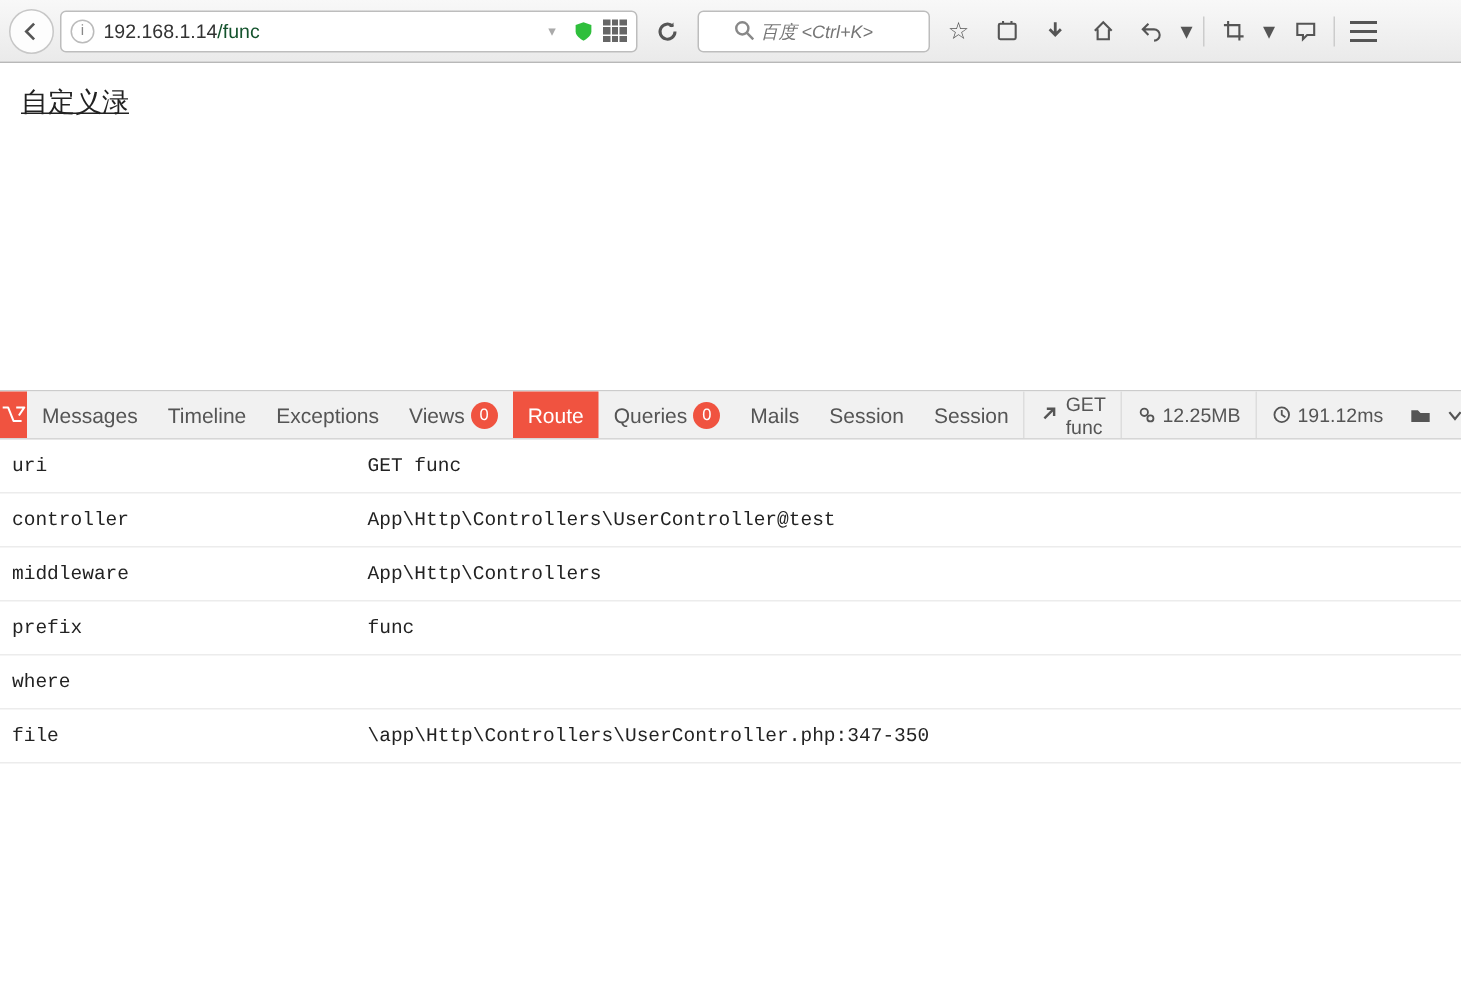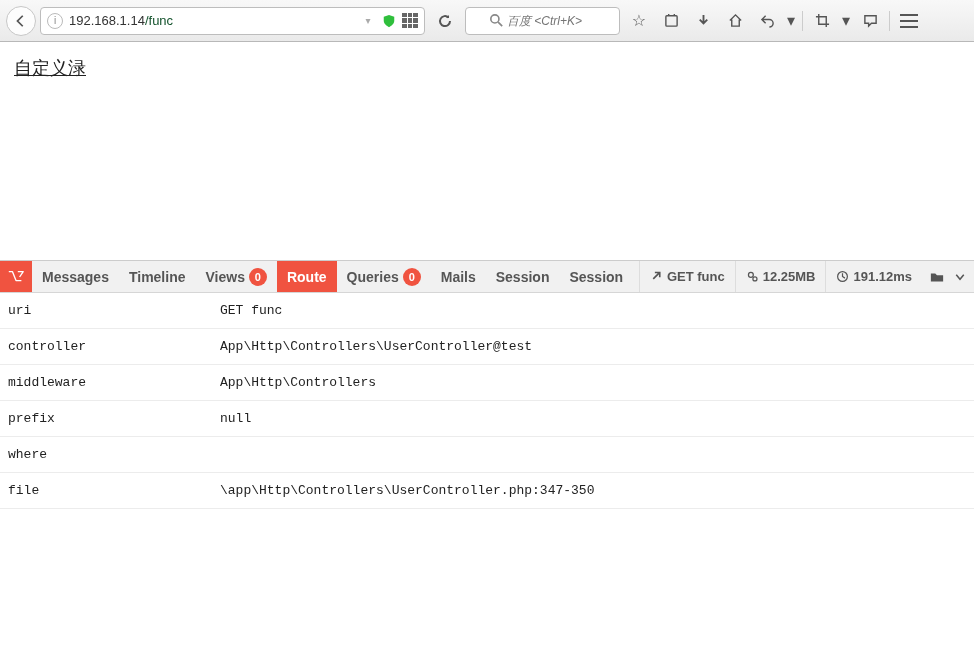--- a/index.html
+++ b/index.html
@@ -23,32 +23,32 @@
 .tb-btn { width:30px; height:30px; display:flex; align-items:center; justify-content:center; color:#555; font-size:16px; cursor:pointer; }
 .tb-sep { width:1px; height:20px; background:#ccc; margin:0 2px; }
 .hamb { width:18px; height:14px; display:flex; flex-direction:column; justify-content:space-between; }
 .hamb div { height:2px; background:#555; }
 
 
 .page { padding: 14px; font-size: 18px; color:#222; height: calc(100% - 42px - 357px); text-decoration: underline; }
 
 
 .debugbar { position:absolute; bottom:0; left:0; right:0; height: 400px; background:#fff; border-top:1px solid #ccc; display:flex; flex-direction:column; }
-.db-tabs { height:32px; background:#f1f1f1; border-bottom:1px solid #d6d6d6; display:flex; align-items:stretch; font-size:14px; color:#555;font-weight:bold; }
+.db-tabs { height:32px; background:#f1f1f1; border-bottom:1px solid #d6d6d6; display:flex; align-items:stretch; font-size:14px; color:#555; }
 .db-logo { width:32px; display:flex; align-items:center; justify-content:center; background:#f05340; color:#fff; font-weight:bold; font-size:14px; }
 .db-tab { display:flex; align-items:center; padding:0 10px; cursor:pointer; white-space:nowrap; gap:4px; }
 .db-tab.active { background:#f05340; color:#fff;justify-content:center; }
 .badge { display:inline-flex; align-items:center; justify-content:center; min-width:18px; height:18px; border-radius:9px; background:#f05340; color:#fff; font-size:11px; padding:0 4px; }
 .db-r { margin-left:auto; display:flex; align-items:stretch; }
 .db-stat { display:flex; align-items:center; padding:0 10px; border-left:1px solid #ddd; gap:4px; font-size:13px; color:#555; }
 .db-ctl { display:flex; align-items:center; padding:0 8px; gap:10px; color:#555; }
 .db-ctl span { cursor:pointer; font-size:14px; }
 
 .db-body { flex:1; overflow:auto; }
-.kv { display:flex; align-items:stretch; border-bottom:1px solid #ececec; font-family: "Courier New", monospace; font-size:13px; color:#222; }
+.kv { display:flex; align-items:stretch; border-bottom:1px solid #ececec; font-family: "Courier New", monospace; font-size:13px; color:#222;gap:25px; }
 .kv-k { width:212px; padding:10px 8px; }
 .kv-v { flex:1; padding:10px 8px; }
 
 svg { display:block; }
 </style>
 </head>
 <body>
 
 <div class="browser-bar">
   <div class="circle-btn">
@@ -152,20 +152,23 @@
           <path d="M2 4 L6 4 L10 14 L16 14 M12 4 L18 4 L14 10" stroke="#fff" stroke-width="1.5" fill="none" stroke-linejoin="round"></path>
         </svg>
     </div>
     <div class="db-tab">
         <span>Messages</span>
       </div>
     <div class="db-tab">
         <span>Timeline</span>
       </div>
     <div class="db-tab">
+        <span>Exceptions</span>
+      </div>
+    <div class="db-tab">
         <span>Views</span>
         <span class="badge">0</span>
       </div>
     <div class="db-tab active">
         <span>Route</span>
       </div>
     <div class="db-tab">
         <span>Queries</span>
         <span class="badge">0</span>
       </div>
@@ -228,21 +231,21 @@
       <div class="kv">
         <div class="kv-k">controller</div>
         <div class="kv-v">App\Http\Controllers\UserController@test</div>
       </div>
       <div class="kv">
         <div class="kv-k">middleware</div>
         <div class="kv-v">App\Http\Controllers</div>
       </div>
       <div class="kv">
         <div class="kv-k">prefix</div>
-        <div class="kv-v">null</div>
+        <div class="kv-v">func</div>
       </div>
       <div class="kv">
         <div class="kv-k">where</div>
         <div class="kv-v"></div>
       </div>
       <div class="kv">
         <div class="kv-k">file</div>
         <div class="kv-v">\app\Http\Controllers\UserController.php:347-350</div>
       </div>
     </div>

